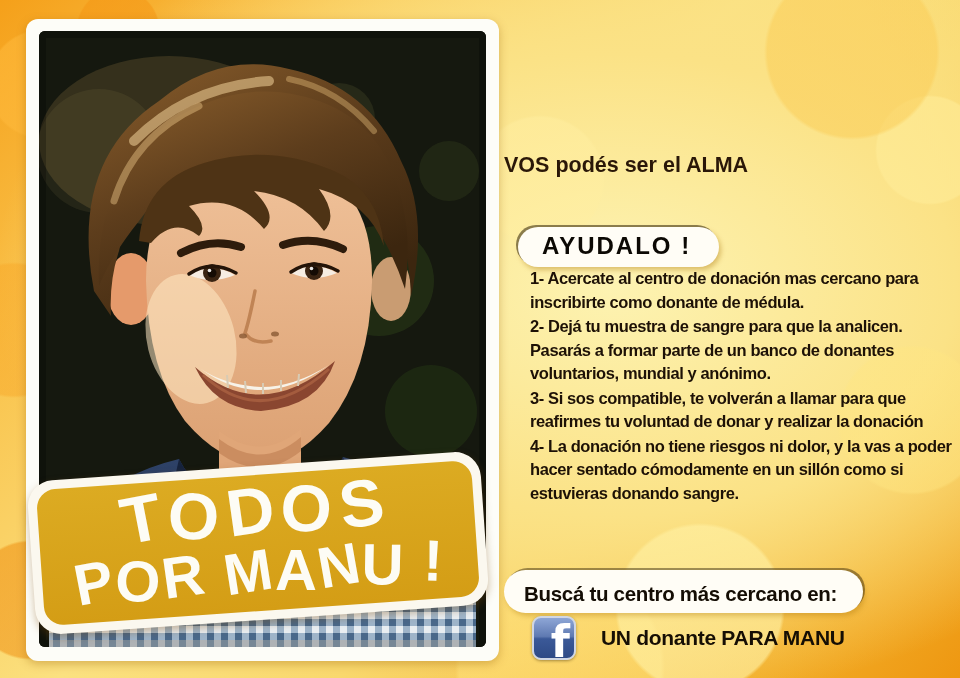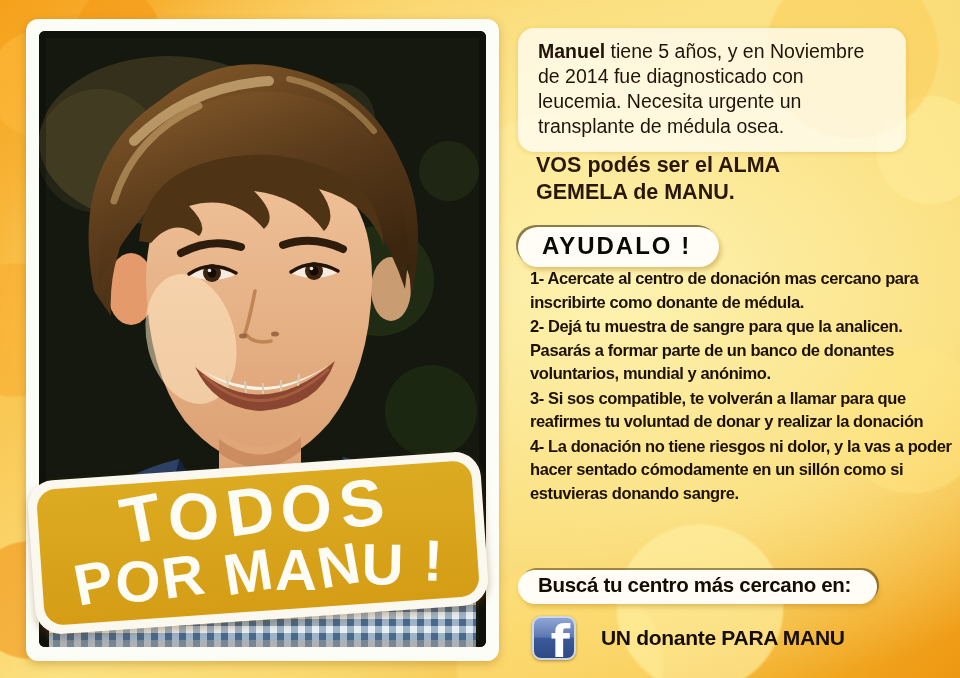--- a/index.html
+++ b/index.html
@@ -59,41 +59,41 @@
   .info-panel{
     position:absolute;left:518px;top:28px;width:352px;
     background:rgba(255,252,242,.80);
     border-radius:16px;padding:11px 16px 13px 20px;
     color:#221408;font-size:19.5px;line-height:25px;
     box-shadow:0 1px 5px rgba(190,130,20,.25);
   }
   .info-panel .lead{font-weight:bold;}
 
   .subtitle{
-    position:absolute;left:536px;top:152px;width:380px;
+    position:absolute;left:504px;top:152px;width:380px;
     color:#2a1708;font-weight:bold;font-size:21.5px;line-height:27px;
   }
 
   .help-pill{
     position:absolute;left:518px;top:227px;
     background:#fffdf6;border-radius:30px;padding:5px 28px 7px 24px;
     font-weight:bold;font-size:24px;letter-spacing:2px;color:#0c0904;
     box-shadow:-2px -2px 0 rgba(45,32,6,.55), 2px 3px 5px rgba(170,115,10,.40);
   }
 
   .steps{
     position:absolute;left:530px;top:267px;width:434px;
     color:#1d1106;font-weight:bold;font-size:16.5px;line-height:23.5px;
     letter-spacing:-0.4px;
   }
   .step{margin:0 0 1px 0;}
 
   .search-pill{
-    position:absolute;left:518px;top:570px;
-    background:#fffdf6;border-radius:26px;padding:3px 26px 7px 20px;
+    position:absolute;left:504px;top:570px;
+    background:#fffdf6;border-radius:26px;padding:12px 26px 7px 20px;
     font-weight:bold;font-size:20.5px;color:#140d04;letter-spacing:-0.3px;
     box-shadow:2px -2px 0 rgba(45,32,6,.45), 2px 3px 5px rgba(170,115,10,.35);
   }
 
   .fb-row{
     position:absolute;left:532px;top:616px;display:flex;align-items:center;gap:12px;
     cursor:pointer;
   }
   .fb-icon{
     width:44px;height:44px;border-radius:9px;position:relative;overflow:hidden;
@@ -206,27 +206,23 @@
     </div>
   </div>
 
   <div class="sticker">
     <div class="sticker-inner">
       <div class="sticker-line1"><span style="transform: rotate(-7deg) translateY(-1px);">T</span><span style="transform: rotate(5deg) translateY(1px);">O</span><span style="transform: rotate(-4deg) translateY(-1px);">D</span><span style="transform: rotate(6deg) translateY(1px);">O</span><span style="transform: rotate(-5deg) translateY(-1px);">S</span></div>
       <div class="sticker-line2"><span style="transform: rotate(-7deg) translateY(-1px);">P</span><span style="transform: rotate(5deg) translateY(1px);">O</span><span style="transform: rotate(-4deg) translateY(-1px);">R</span><span>&nbsp;</span><span style="transform: rotate(-5deg) translateY(-1px);">M</span><span style="transform: rotate(4deg) translateY(1px);">A</span><span style="transform: rotate(-6deg) translateY(-1px);">N</span><span style="transform: rotate(5deg) translateY(1px);">U</span><span>&nbsp;</span><span style="transform: rotate(6deg) translateY(1px);">!</span></div>
     </div>
   </div>
 
-  <div class="info-panel">
-    <span class="lead">Manuel</span><span> tiene 5 años, y en Noviembre de 2014 fue diagnosticado con leucemia. Necesita urgente un transplante de médula osea.</span>
-  </div>
 
   <div class="subtitle">
     <div>VOS podés ser el ALMA</div>
-    <div>GEMELA de MANU.</div>
   </div>
 
   <div class="help-pill">AYUDALO !</div>
 
   <div class="steps">
     <div class="step">1- Acercate al centro de donación mas cercano para inscribirte como donante de médula.</div>
     <div class="step">2- Dejá tu muestra de sangre para que la analicen. Pasarás a formar parte de un banco de donantes voluntarios, mundial y anónimo.</div>
     <div class="step">3- Si sos compatible, te volverán a llamar para que reafirmes tu voluntad de donar y realizar la donación</div>
     <div class="step">4- La donación no tiene riesgos ni dolor, y la vas a poder hacer sentado cómodamente en un sillón como si estuvieras donando sangre.</div>
   </div>

